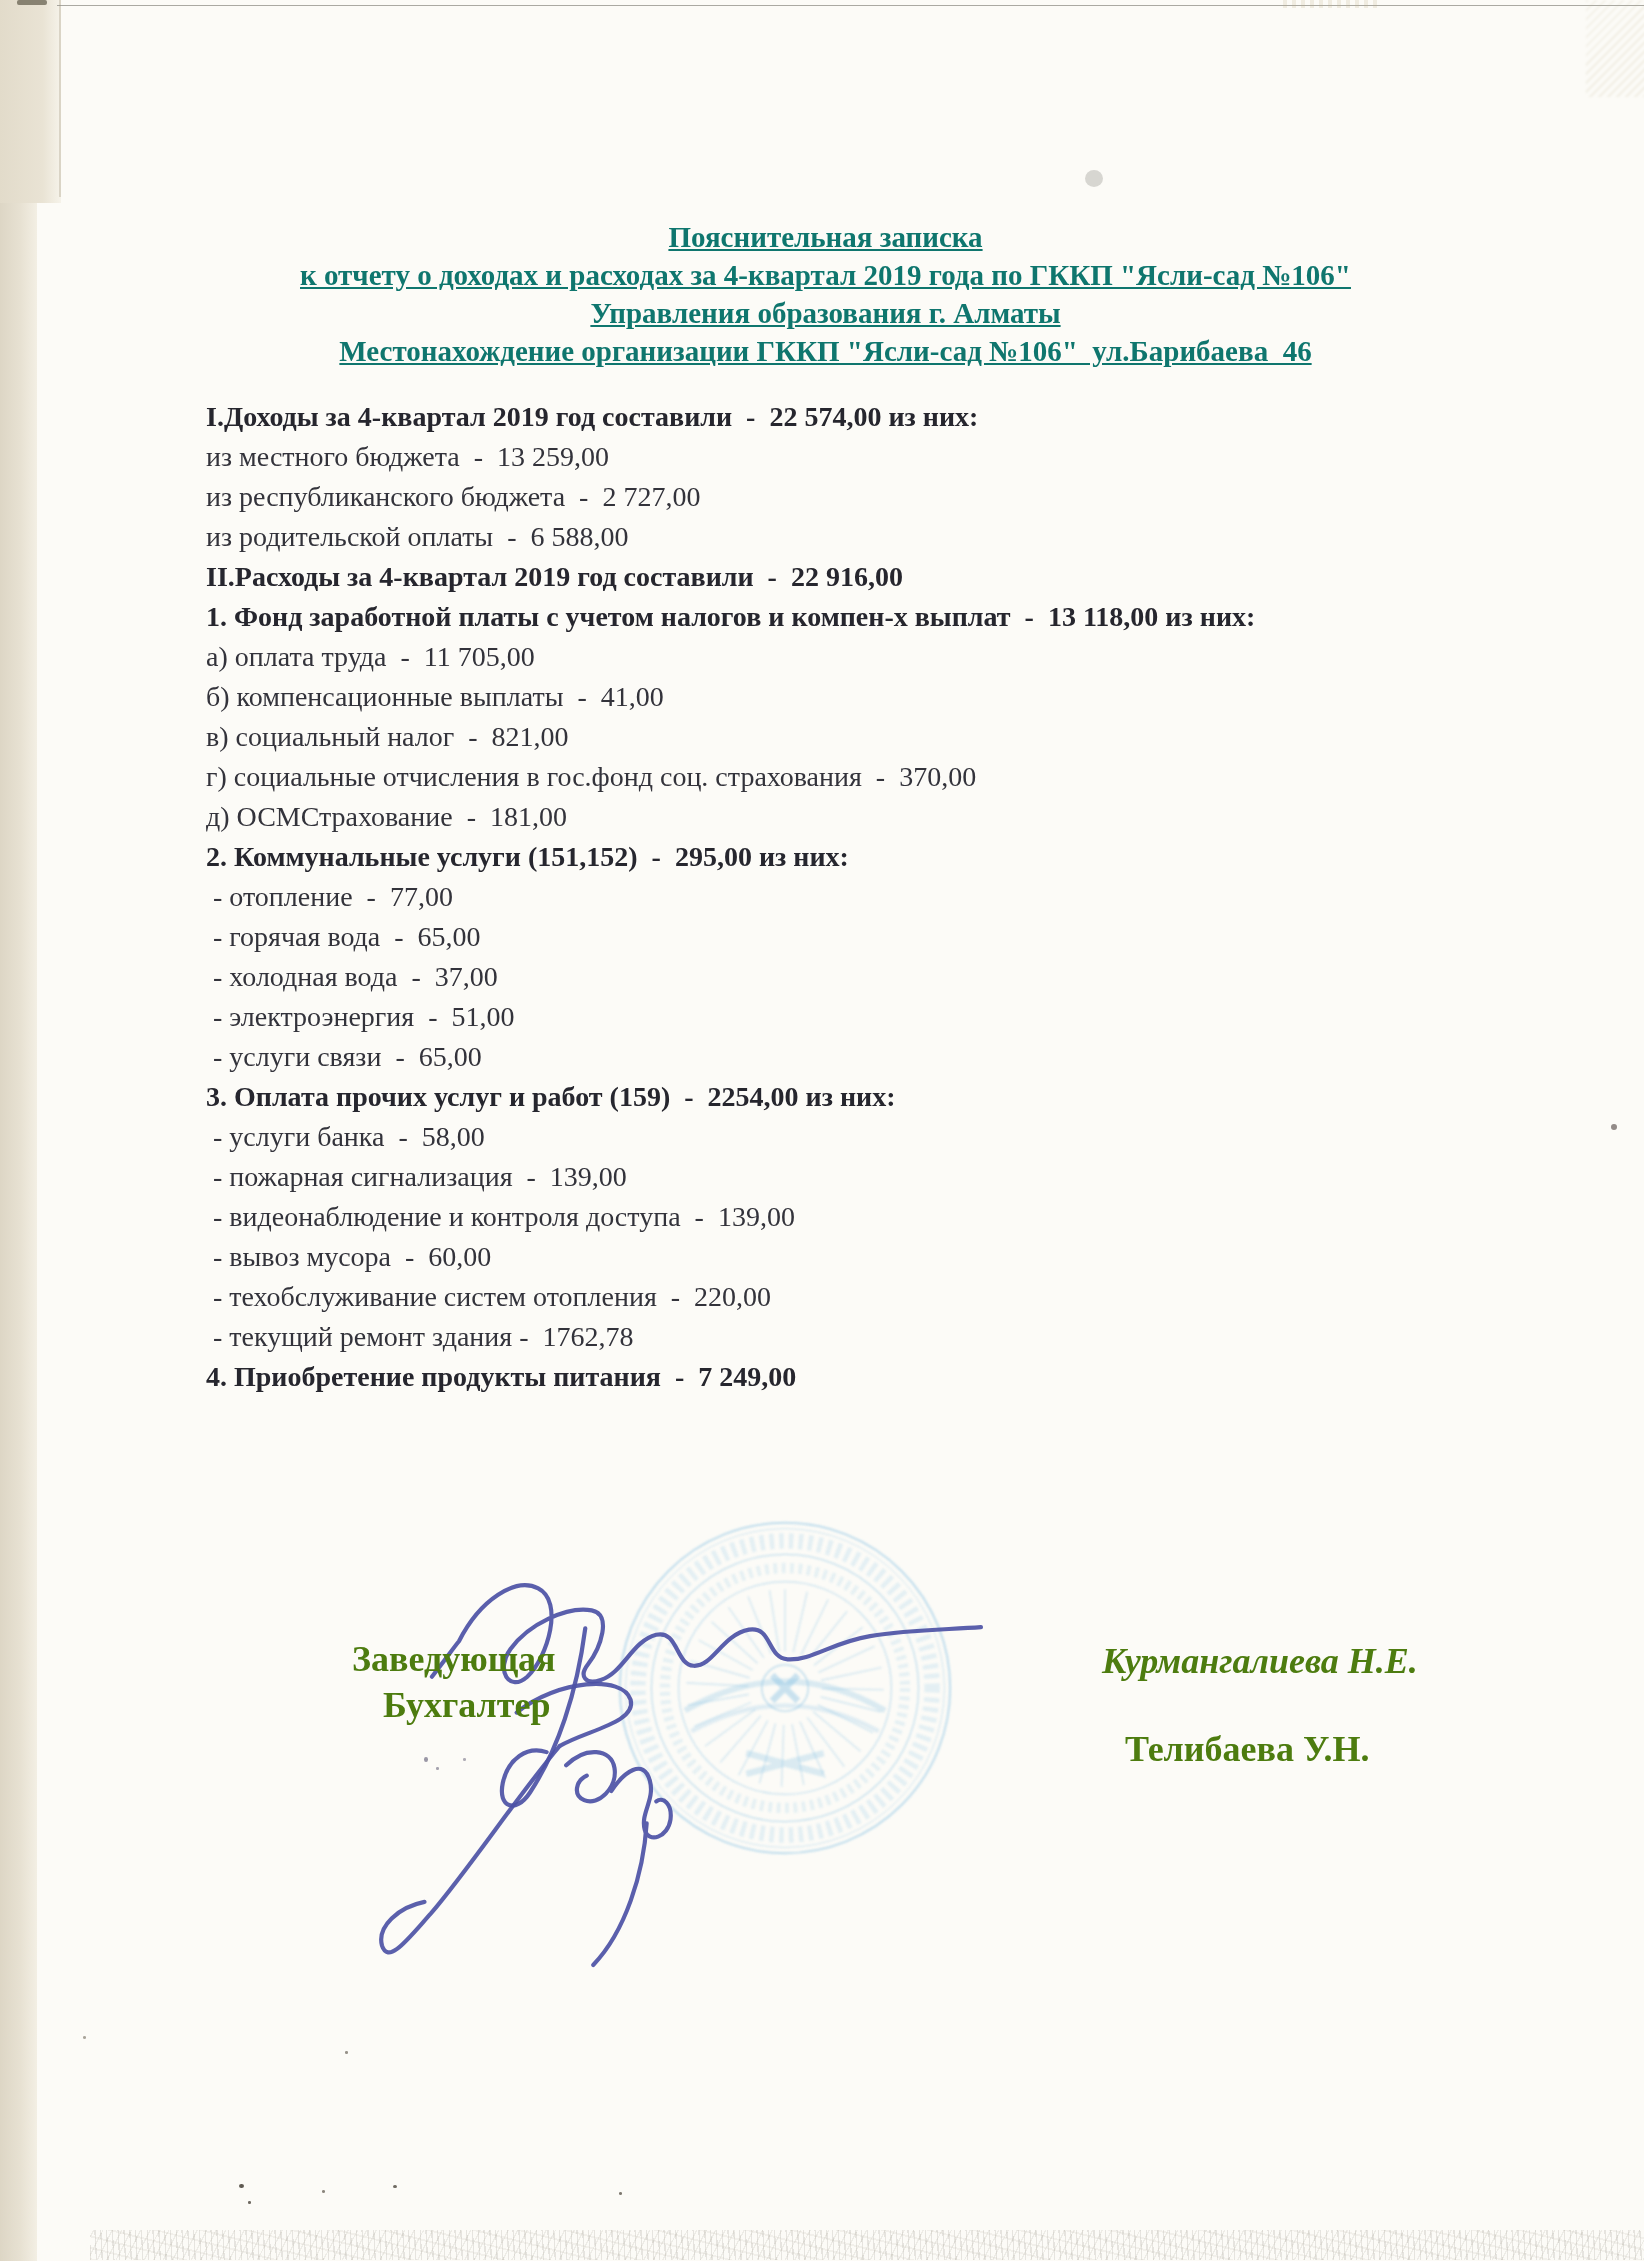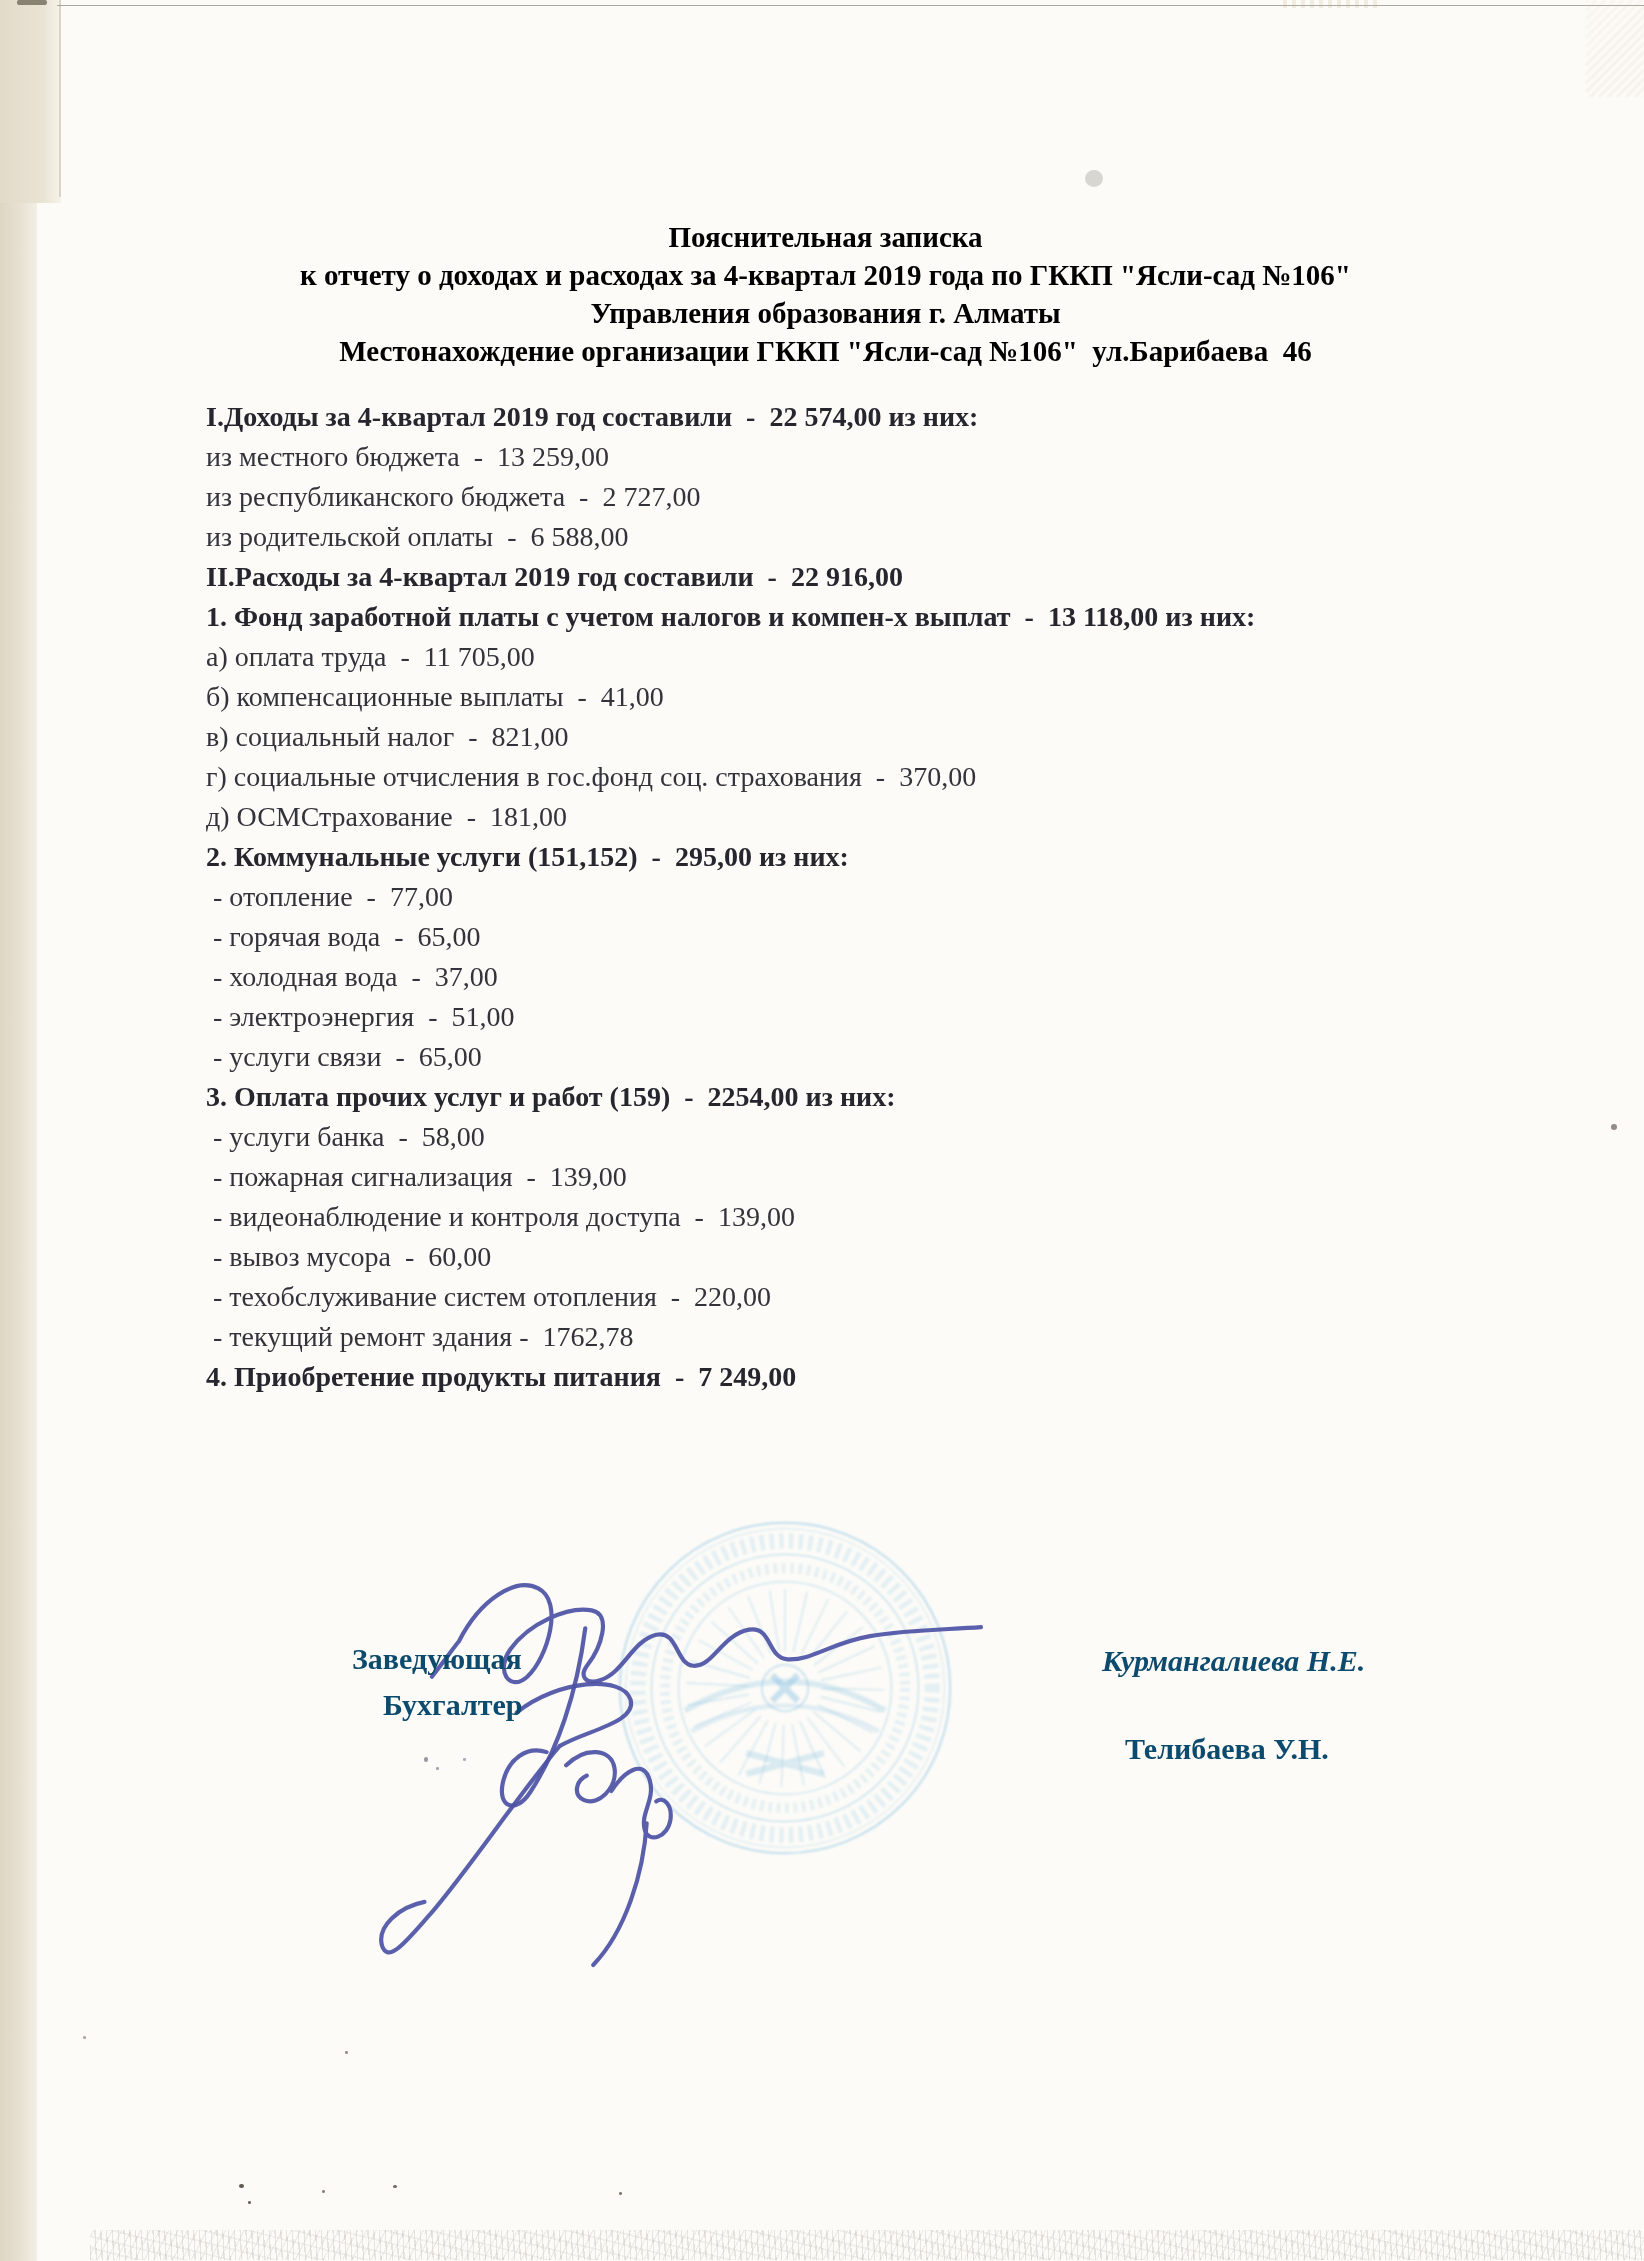--- a/index.html
+++ b/index.html
@@ -23,25 +23,25 @@
           repeating-linear-gradient(-63deg,rgba(130,124,108,.22) 0 1.3px,transparent 1.3px 8.4px),
           repeating-linear-gradient(14deg,rgba(150,144,126,.18) 0 1.9px,transparent 1.9px 11px);}
   .speck{position:absolute;border-radius:50%;}
   .dot-top{position:absolute;left:1085px;top:170px;width:18px;height:17px;border-radius:50%;
         background:#d7d6d1;filter:blur(0.4px);}
   .dot-right{position:absolute;left:1611px;top:1124px;width:5.8px;height:5.8px;border-radius:50%;
         background:#938b88;filter:blur(0.3px);}
   
   .doc-text{filter:blur(0.2px);}
   .header-block{position:absolute;left:219px;top:218px;width:1213px;text-align:center;}
-  .h-line{height:38px;line-height:38px;font-size:29px;font-weight:bold;color:#000000;white-space:pre;}
+  .h-line{height:38px;line-height:38px;font-size:29px;font-weight:bold;color:#0f766e;white-space:pre;text-decoration:underline;}
   .body-block{position:absolute;left:206px;top:397px;width:1264px;}
   .b-line{height:40px;line-height:40px;font-size:28px;white-space:pre;color:#33333b;}
   .b-line.bold{font-weight:bold;color:#26262e;}
-  .sig-label{position:absolute;font-size:30px;font-weight:bold;color:#0c4a6e;white-space:pre;line-height:40px;}
+  .sig-label{position:absolute;font-size:36px;font-weight:bold;color:#4d7c0f;white-space:pre;line-height:40px;}
   .sig-title-1{left:352px;top:1639px;}
   .sig-name-1{left:1102px;top:1641px;font-style:italic;}
   .sig-title-2{left:383px;top:1685px;}
   .sig-name-2{left:1125px;top:1729px;}
   
   .stamp{position:absolute;left:614px;top:1517px;width:342px;height:342px;filter:blur(1px);opacity:.9;}
   .ink{position:absolute;filter:blur(0.3px);}
   .ink-1{left:419px;top:1538px;width:580px;height:271px;}
   .ink-2{left:352px;top:1661px;width:400px;height:322px;}
 </style>

